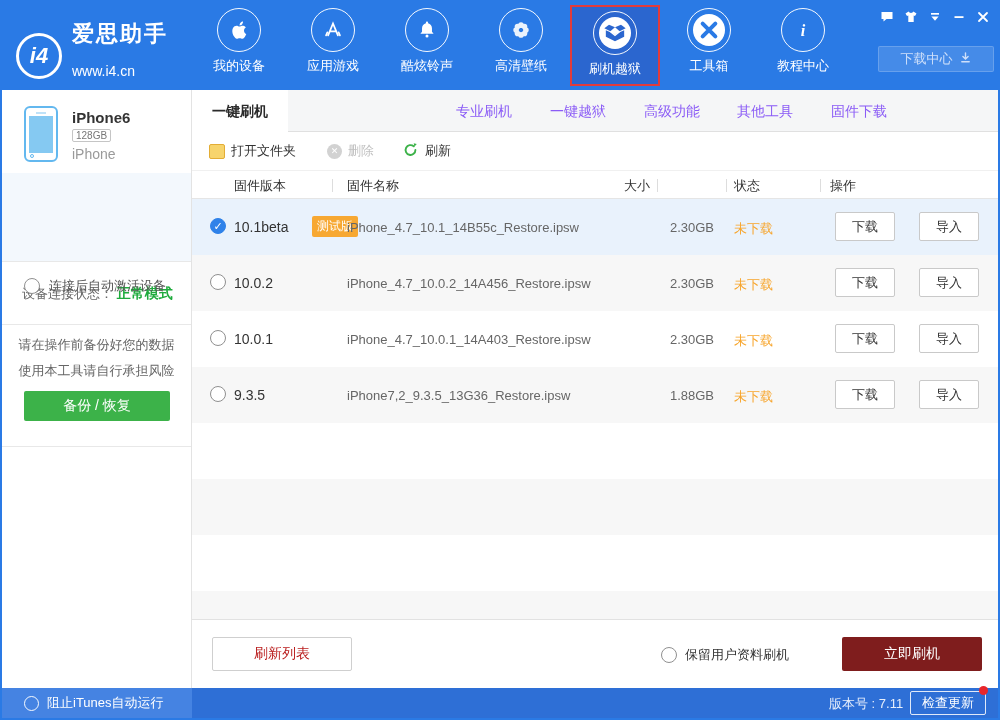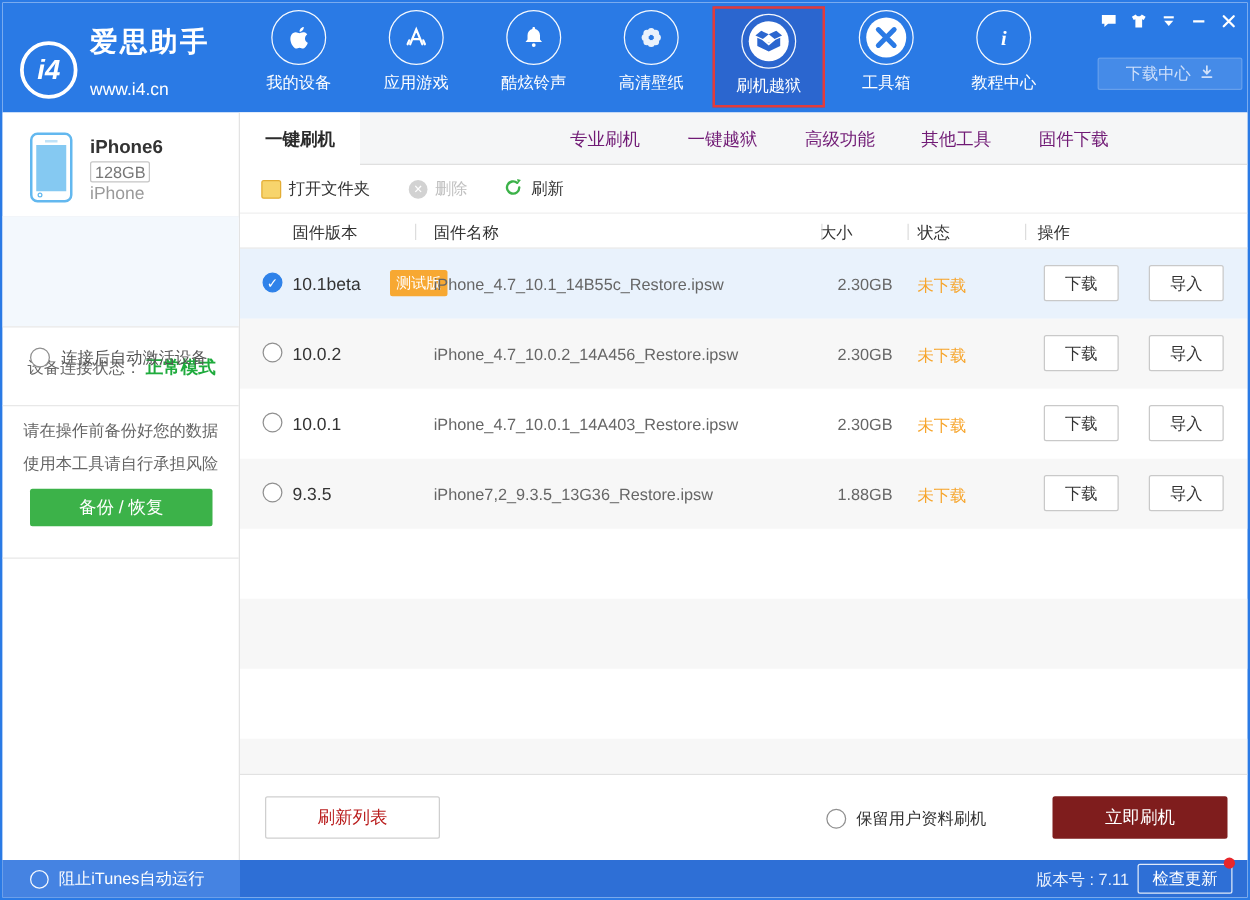--- a/index.html
+++ b/index.html
@@ -34,51 +34,51 @@
                color:#cfe0fa; font-size:13px; display:flex; align-items:center; justify-content:center; gap:6px; cursor:pointer; }
 
   
   .sidebar { position:absolute; left:0; top:88px; width:190px; height:598px; background:#fff; border-right:1px solid #e3e3e3; }
   .phone-icon { position:absolute; left:22px; top:16px; width:34px; height:56px;
                 border:2px solid #63b8ef; border-radius:6px; background:#fff; }
   .phone-icon .screen { position:absolute; left:3px; top:8px; width:24px; height:37px; background:#85c9f2; }
   .phone-icon .speaker { position:absolute; left:10px; top:3.5px; width:10px; height:2px; background:#bfe2f8; }
   .phone-icon .home { position:absolute; left:4px; bottom:2px; width:4px; height:4px; border-radius:50%; border:1px solid #63b8ef; }
   .dev-name { position:absolute; left:70px; top:19px; font-size:15px; font-weight:bold; color:#333; }
-  .dev-cap  { position:absolute; left:70px; top:39px; font-size:13px; color:#777; border:1px solid #c5c5c5; border-radius:2px; padding:0 3px; }
+  .dev-cap  { position:absolute; left:70px; top:39px; font-size:10px; color:#777; border:1px solid #c5c5c5; border-radius:2px; padding:0 3px; }
   .dev-model{ position:absolute; left:70px; top:56px; font-size:14px; color:#9a9a9a; }
   .sb-sep { position:absolute; left:0; width:189px; height:1px; background:#e8e8e8; }
   .conn-box { position:absolute; left:0; top:83px; width:189px; height:88px; background:#f3f8fd; }
   .conn-line { position:absolute; left:20px; top:112px; font-size:13px; color:#666; }
   .conn-status { font-size:14px; font-weight:bold; color:#1fab3d; }
   .radio { display:inline-block; width:16px; height:16px; border:1px solid #909090; border-radius:50%; background:#fff; cursor:pointer; }
   .sb-activate { position:absolute; left:22px; top:187px; display:flex; align-items:center; gap:9px; font-size:13px; color:#555; }
   .sb-warning { position:absolute; left:0; top:242px; width:189px; text-align:center; font-size:13px; color:#666; line-height:26px; }
   .backup-btn { position:absolute; left:22px; top:301px; width:146px; height:30px; background:#3cb249; border:none;
                 border-radius:2px; color:#fff; font-size:14px; cursor:pointer; }
 
   
   .tabbar { position:absolute; left:190px; top:88px; width:806px; height:42px; background:#f5f6f7; border-bottom:1px solid #e0e0e0; }
-  .tab { position:absolute; top:0; height:42px; line-height:42px; font-size:14px; color:#701a75; width:80px; text-align:center; cursor:pointer; }
+  .tab { position:absolute; top:0; height:42px; line-height:42px; font-size:14px; color:#8b5cf6; width:80px; text-align:center; cursor:pointer; }
   .tab.active { left:0; width:96px; height:43px; background:#fff; color:#2b2b2b; font-weight:bold; }
   .tab-2{left:252px}.tab-3{left:346px}.tab-4{left:440px}.tab-5{left:533px}.tab-6{left:627px}
 
   .toolbar { position:absolute; left:190px; top:130px; width:806px; height:38px; background:#fff; }
   .tool-item { position:absolute; top:0; height:38px; display:flex; align-items:center; gap:6px; font-size:13px; color:#333; cursor:pointer; }
   .tool-item.disabled { color:#c0c0c0; cursor:default; }
   .folder-glyph { width:16px; height:15px; background:#f7d46c; border:1px solid #e3ad35; border-radius:2px; }
   .delete-glyph { width:15px; height:15px; background:#d2d2d2; border-radius:50%; color:#fff; font-size:9px;
                   display:flex; align-items:center; justify-content:center; }
 
   
   .thead { position:absolute; left:190px; top:168px; width:806px; height:29px; background:#fff;
            border-top:1px solid #f0f0f0; border-bottom:1px solid #e5e5e5; font-size:13px; color:#333; }
   .thead span { position:absolute; top:6px; }
   .th-version{left:42px}.th-name{left:155px}
-  .th-size{left:432px; width:90px; text-align:center;}
+  .th-size{left:432px; width:90px; text-align:left;}
   .th-status{left:542px}.th-actions{left:638px}
   .th-sep { position:absolute; top:8px; width:1px; height:13px; background:#ddd; }
   .sep-1{left:140px}.sep-2{left:465px}.sep-3{left:534px}.sep-4{left:628px}
 
   .row { position:absolute; left:190px; width:806px; height:56px; background:#fff; cursor:pointer; }
   .row.selected { background:#e9f2fc; }
   .row.alt { background:#f7f7f7; }
   .row-1{top:197px}.row-2{top:253px}.row-3{top:309px}.row-4{top:365px}
   .stripe { position:absolute; left:190px; width:806px; background:#f7f7f7; }
   .stripe-1{top:477px;height:56px}.stripe-2{top:589px;height:28px}

